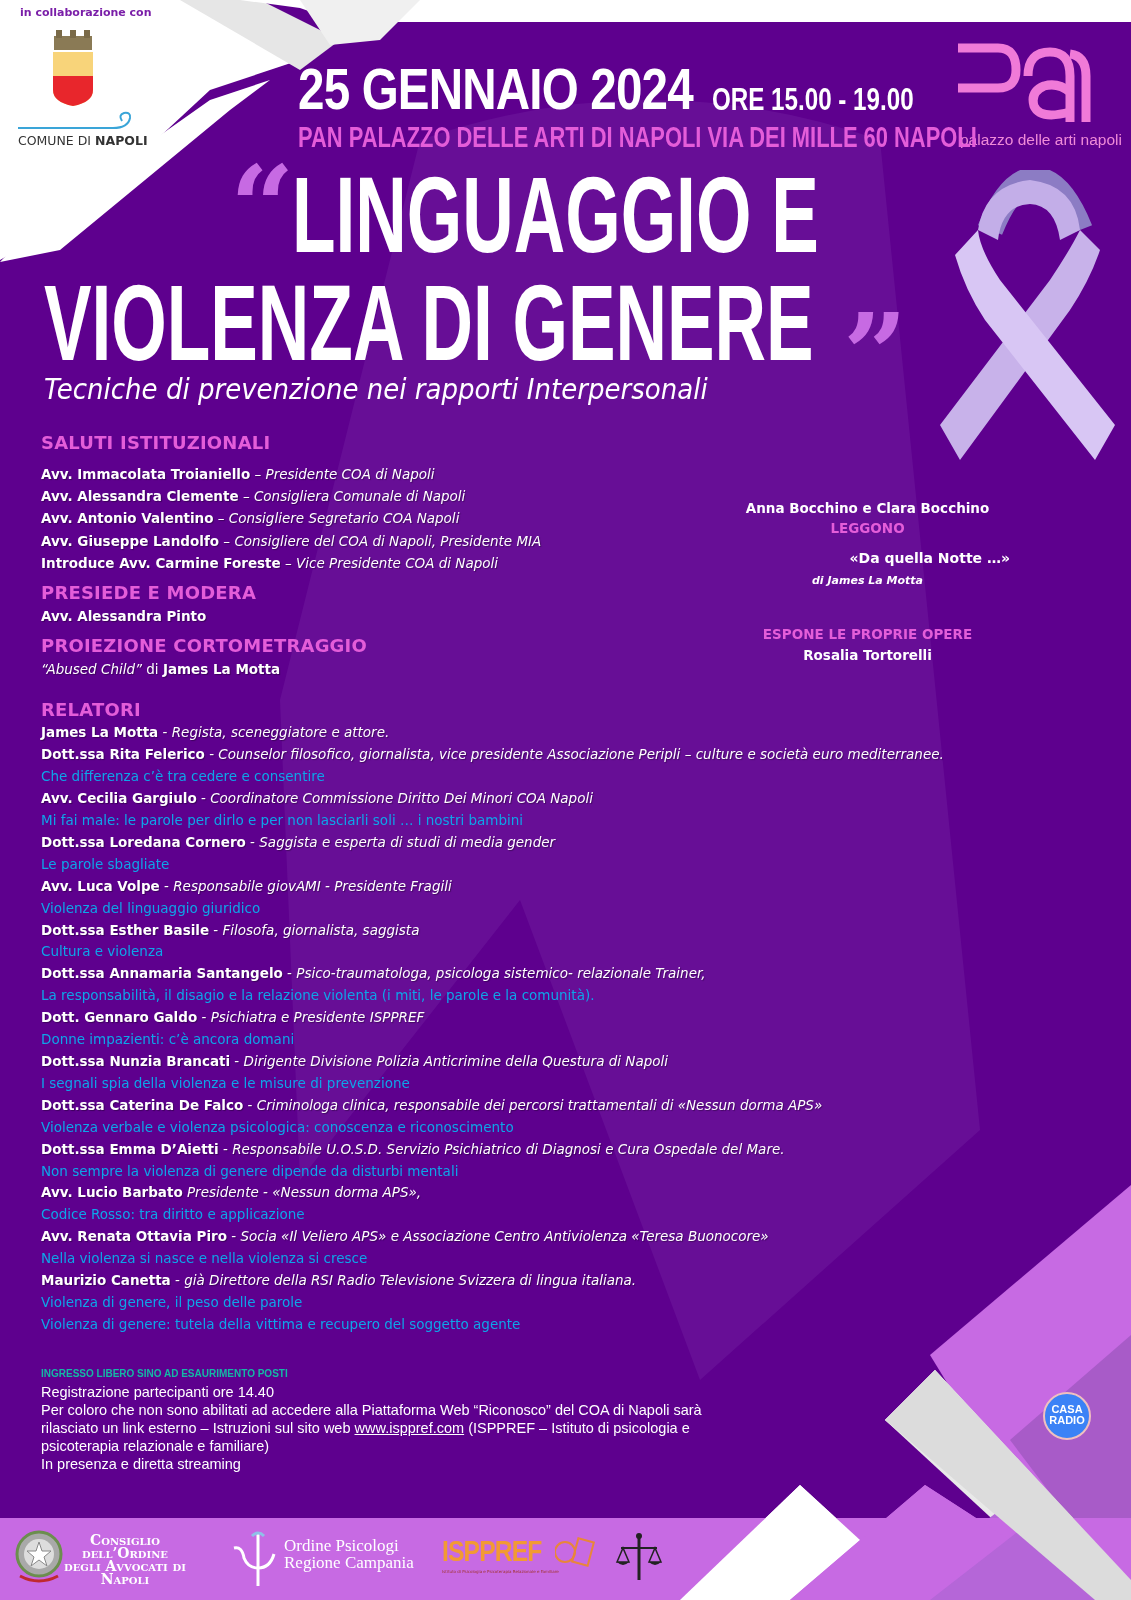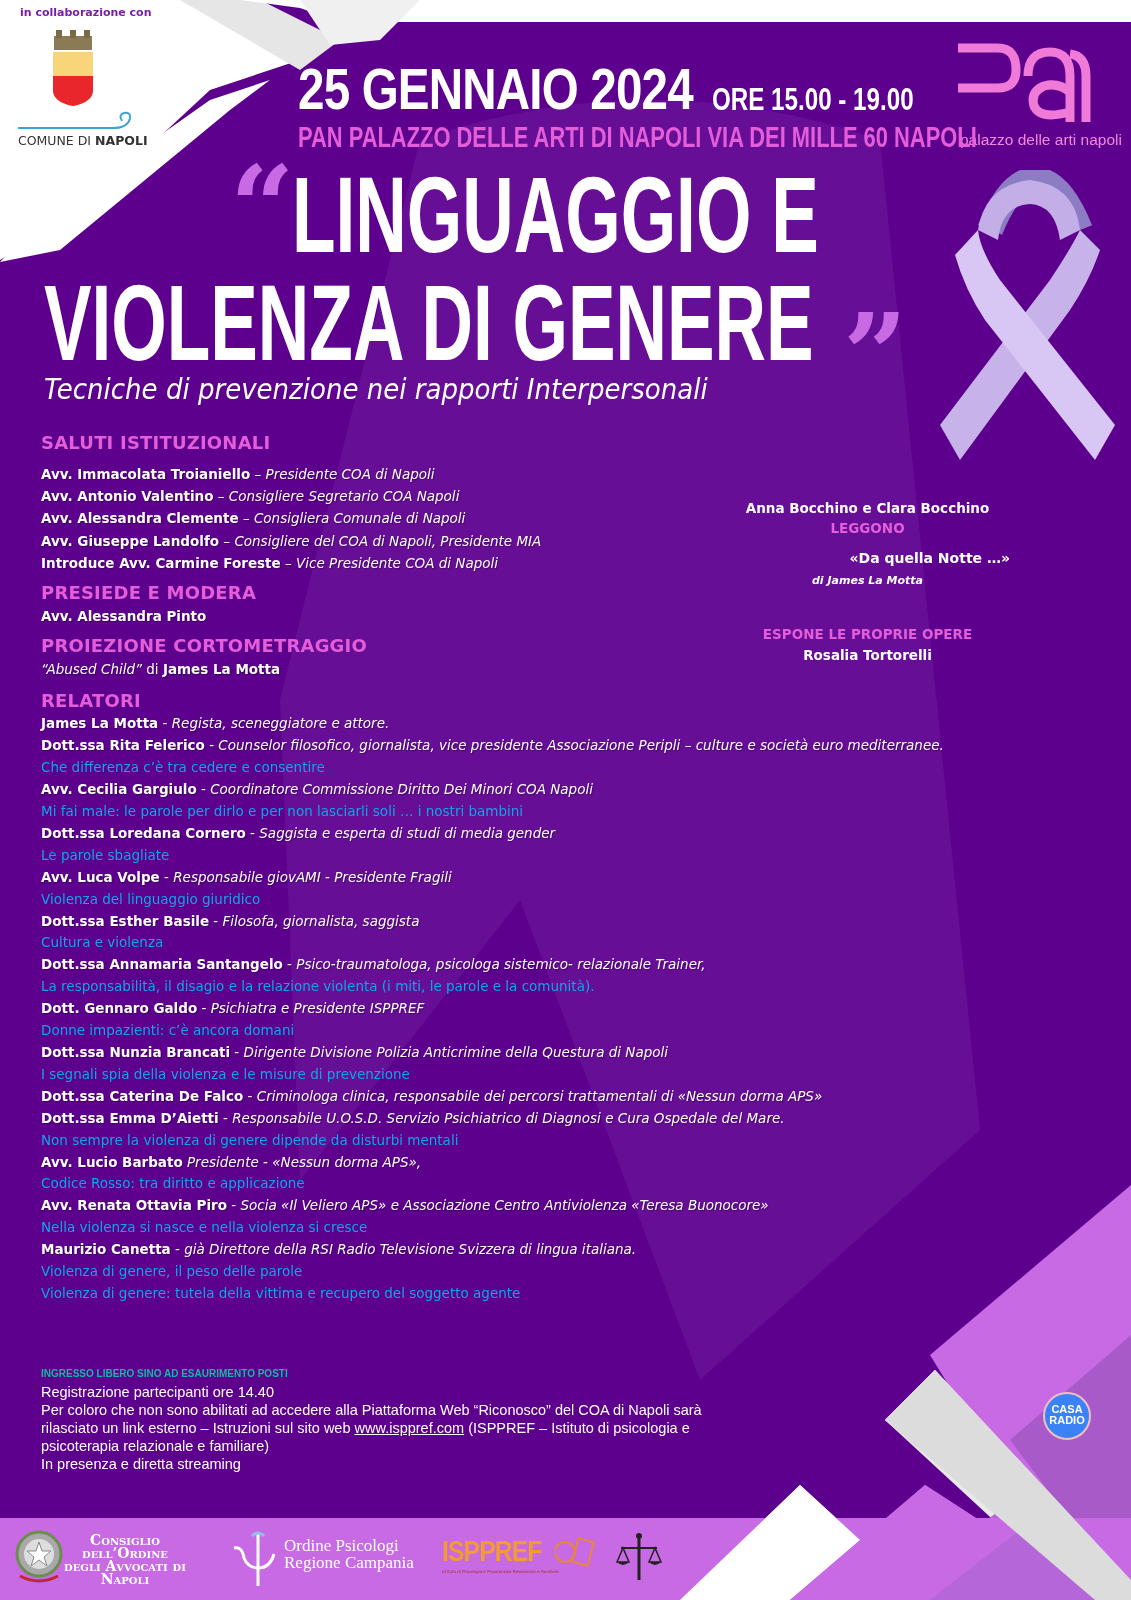--- a/index.html
+++ b/index.html
@@ -127,49 +127,50 @@
   <path d="M50 60 Q70 10 95 10 Q120 10 140 60" fill="none" stroke="#8c7cc4" stroke-width="26"></path>
   <path d="M20 290 L0 255 L110 110 Q130 80 140 60 L160 80 Q150 110 130 140 Z" fill="#c8b2ea"></path>
   <path d="M155 290 L175 255 L60 110 Q40 80 38 60 L15 85 Q25 120 45 150 Z" fill="#d8c6f4"></path>
   <path d="M38 60 Q45 15 90 10 Q135 15 140 60 L120 70 Q115 35 90 34 Q62 35 58 70 Z" fill="#c3aee8"></path>
 </svg>
 
 <div class="program">
   <div class="section-h" style="margin-bottom:8px;">SALUTI ISTITUZIONALI</div>
   <div id="saluti-list">
     <div class="line"><b>Avv. Immacolata Troianiello</b><span> – </span><i>Presidente COA di Napoli</i></div>
+    <div class="line"><b>Avv. Alessandra Clemente</b><span> – </span><i>Consigliera Comunale di Napoli</i></div>
     <div class="line"><b>Avv. Antonio Valentino</b><span> – </span><i>Consigliere Segretario COA Napoli</i></div>
-    <div class="line"><b>Avv. Alessandra Clemente</b><span> – </span><i>Consigliera Comunale di Napoli</i></div>
     <div class="line"><b>Avv. Giuseppe Landolfo</b><span> – </span><i>Consigliere del COA di Napoli, Presidente MIA</i></div>
     <div class="line"><b>Introduce Avv. Carmine Foreste</b><span> – </span><i>Vice Presidente COA di Napoli</i></div>
   </div>
   <div class="section-h" style="margin-top:6px;">PRESIEDE E MODERA</div>
   <div class="line"><b>Avv. Alessandra Pinto</b></div>
   <div class="section-h" style="margin-top:6px;">PROIEZIONE CORTOMETRAGGIO</div>
   <div class="line"><i>“Abused Child”</i><span> di </span><b>James La Motta</b></div>
-  <div class="section-h" style="margin-top:8px;">RELATORI</div>
+  <div class="section-h" style="margin-top:17px;">RELATORI</div>
   <div id="relatori-list">
       <div class="speaker"><b>James La Motta</b><span> - </span><i>Regista, sceneggiatore e attore.</i></div>
       <div class="speaker"><b>Dott.ssa Rita Felerico</b><span> - </span><i>Counselor filosofico, giornalista, vice presidente Associazione Peripli – culture e società euro mediterranee.</i></div>
       <div class="talk">Che differenza c’è tra cedere e consentire</div>
       <div class="speaker"><b>Avv. Cecilia Gargiulo</b><span> - </span><i>Coordinatore Commissione Diritto Dei Minori COA Napoli</i></div>
       <div class="talk">Mi fai male: le parole per dirlo e per non lasciarli soli … i nostri bambini</div>
       <div class="speaker"><b>Dott.ssa Loredana Cornero</b><span> - </span><i>Saggista e esperta di studi di media gender</i></div>
       <div class="talk">Le parole sbagliate</div>
       <div class="speaker"><b>Avv. Luca Volpe</b><span> - </span><i>Responsabile giovAMI - Presidente Fragili</i></div>
       <div class="talk">Violenza del linguaggio giuridico</div>
       <div class="speaker"><b>Dott.ssa Esther Basile</b><span> - </span><i>Filosofa, giornalista, saggista</i></div>
       <div class="talk">Cultura e violenza</div>
       <div class="speaker"><b>Dott.ssa Annamaria Santangelo</b><span> - </span><i>Psico-traumatologa, psicologa sistemico- relazionale Trainer,</i></div>
       <div class="talk">La responsabilità, il disagio e la relazione violenta (i miti, le parole e la comunità).</div>
       <div class="speaker"><b>Dott. Gennaro Galdo</b><span> - </span><i>Psichiatra e Presidente ISPPREF</i></div>
       <div class="talk">Donne impazienti: c’è ancora domani</div>
       <div class="speaker"><b>Dott.ssa Nunzia Brancati</b><span> - </span><i>Dirigente Divisione Polizia Anticrimine della Questura di Napoli</i></div>
       <div class="talk">I segnali spia della violenza e le misure di prevenzione</div>
       <div class="speaker"><b>Dott.ssa Caterina De Falco</b><span> - </span><i>Criminologa clinica, responsabile dei percorsi trattamentali di «Nessun dorma APS»</i></div>
+      <div class="talk">Violenza verbale e violenza psicologica: conoscenza e riconoscimento</div>
       <div class="speaker"><b>Dott.ssa Emma D’Aietti</b><span> - </span><i>Responsabile U.O.S.D. Servizio Psichiatrico di Diagnosi e Cura Ospedale del Mare.</i></div>
       <div class="talk">Non sempre la violenza di genere dipende da disturbi mentali</div>
       <div class="speaker"><b>Avv. Lucio Barbato</b><span> </span><i>Presidente - «Nessun dorma APS»,</i></div>
       <div class="talk">Codice Rosso: tra diritto e applicazione</div>
       <div class="speaker"><b>Avv. Renata Ottavia Piro</b><span> - </span><i>Socia «Il Veliero APS» e Associazione Centro Antiviolenza «Teresa Buonocore»</i></div>
       <div class="talk">Nella violenza si nasce e nella violenza si cresce</div>
       <div class="speaker"><b>Maurizio Canetta</b><span> - </span><i>già Direttore della RSI Radio Televisione Svizzera di lingua italiana.</i></div>
       <div class="talk">Violenza di genere, il peso delle parole</div>
       <div class="talk">Violenza di genere: tutela della vittima e recupero del soggetto agente</div>
     </div>

